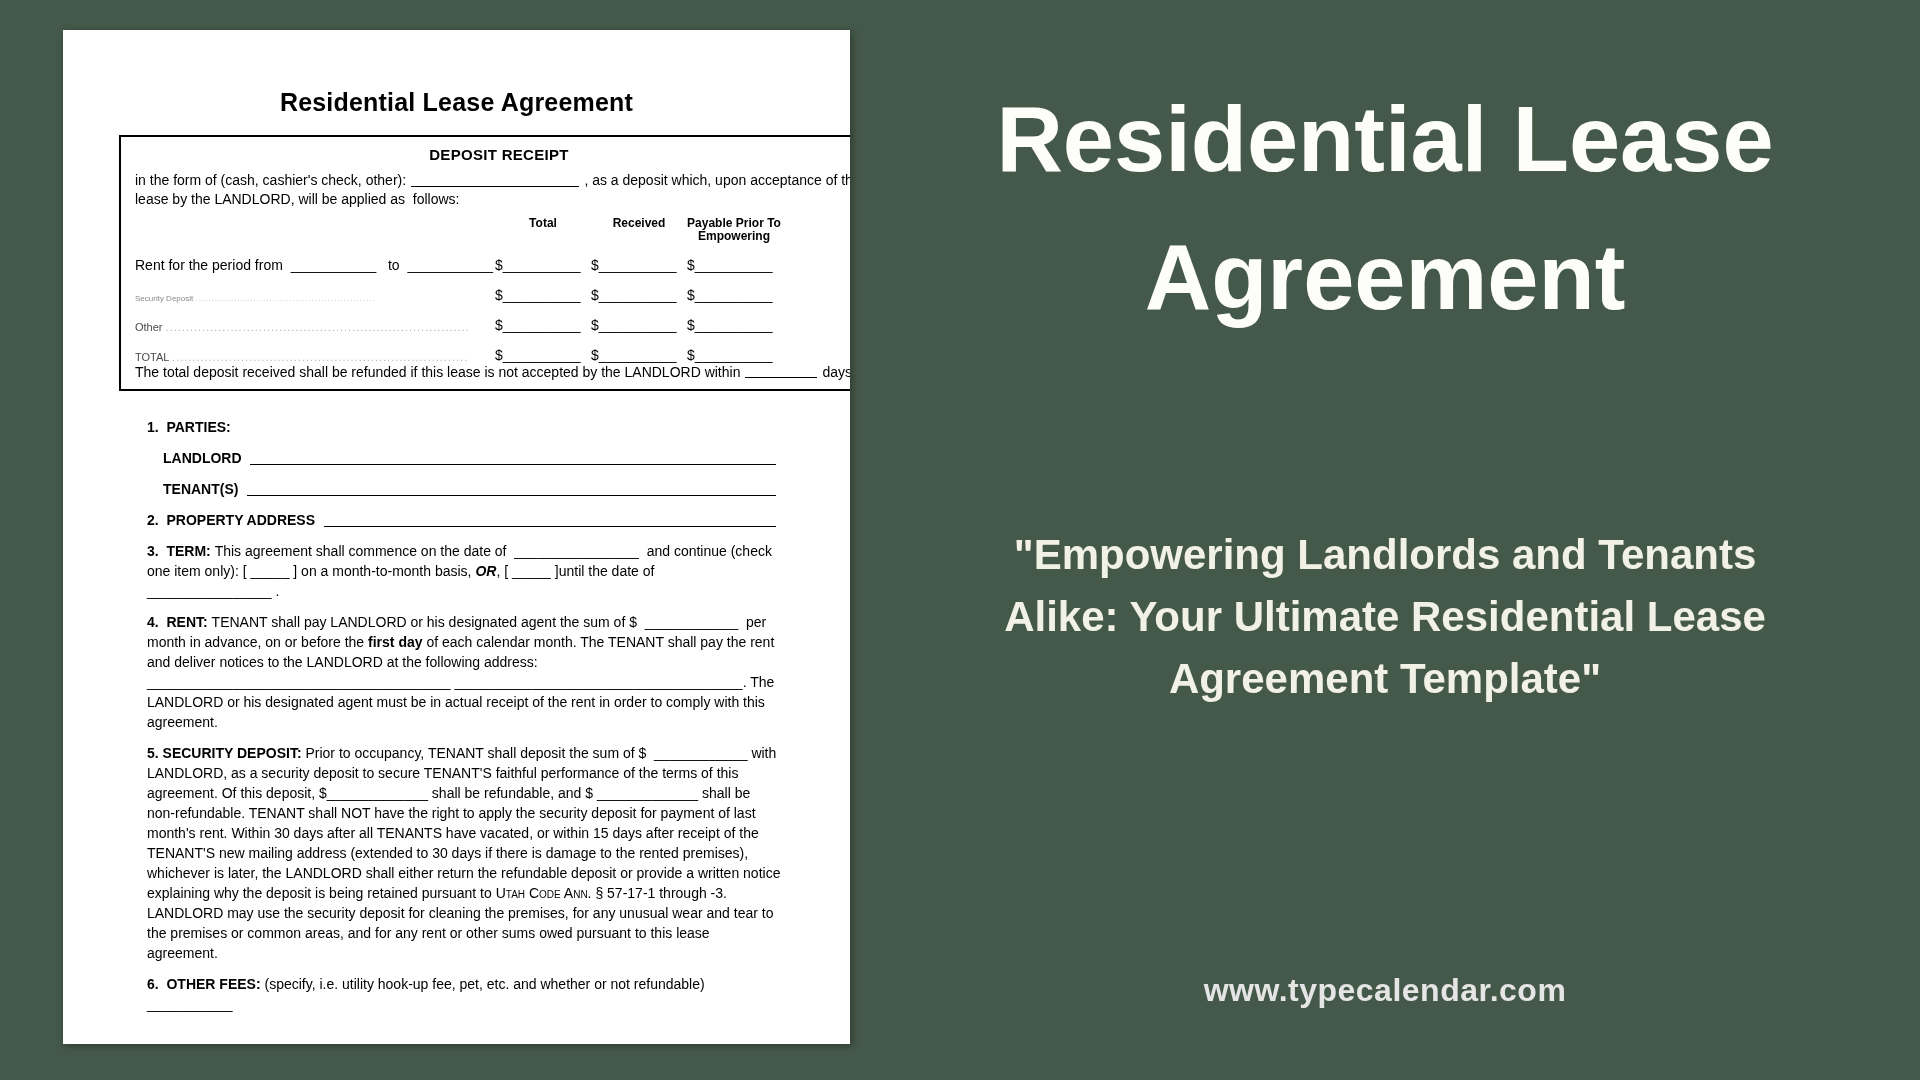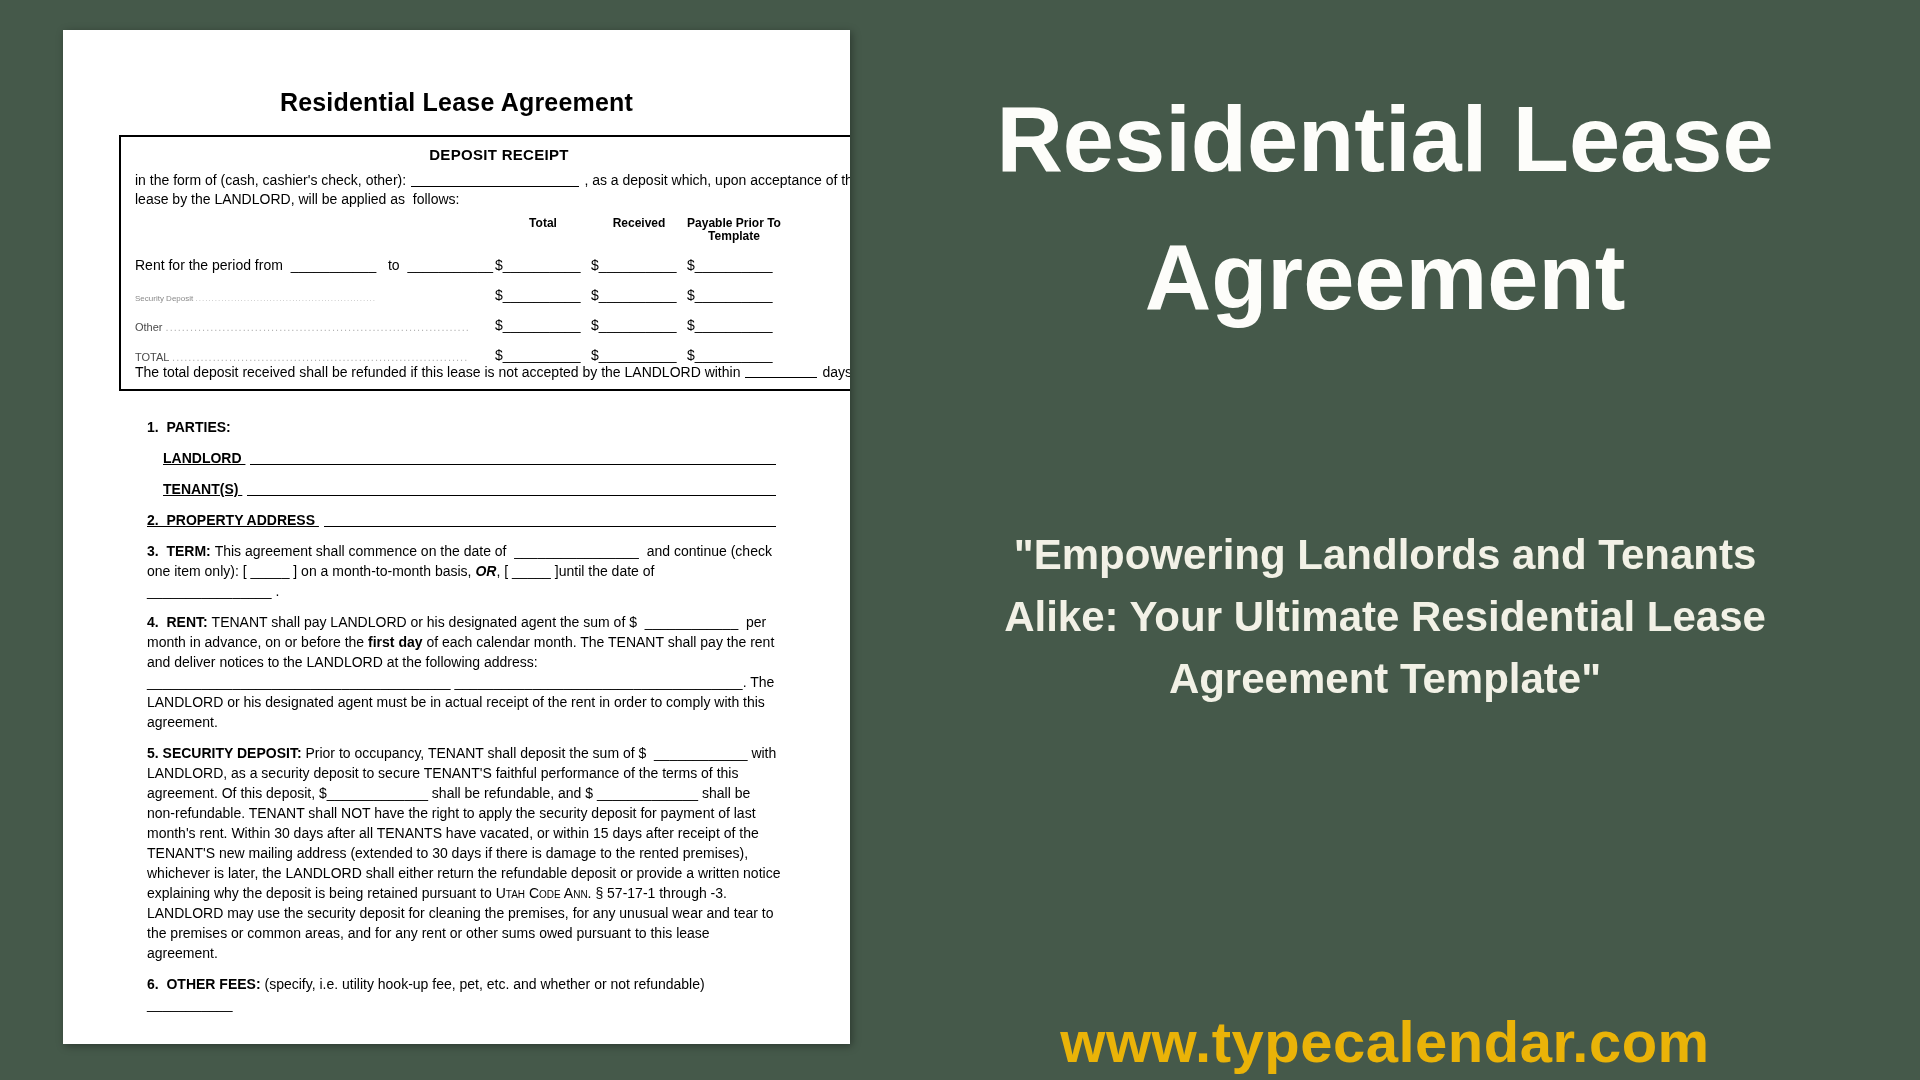--- a/index.html
+++ b/index.html
@@ -61,21 +61,21 @@
     margin:26px 0 0 84px;
     width:634px;
     font-size:14px;
     line-height:20px;
   }
   .sec { margin-bottom:11px; white-space:pre-wrap; }
   .b { font-weight:bold; }
   .i { }
   .bi { font-weight:bold; font-style:italic; }
   .sc { font-variant:small-caps; }
-  .flexline { display:flex; align-items:flex-end; margin-bottom:11px;text-decoration:underline; }
+  .flexline { display:flex; align-items:flex-end; margin-bottom:11px; }
   .flexline .lab { font-weight:bold; white-space:pre; }
   .indent { margin-left:16px; margin-top:11px; }
 
   
   .panel {
     position:absolute; left:850px; top:0;
     width:1070px; height:1080px;
     text-align:center;
   }
   .panel-title {
@@ -88,25 +88,25 @@
   }
   .panel-quote {
     position:absolute; top:524px; left:50%;
     transform:translateX(-50%);
     width:860px;
     font-size:42px; font-weight:bold;
     line-height:1.48;
     color:#f2f1e6;
   }
   .panel-url {
-    position:absolute; top:1008px; left:50%;
+    position:absolute; top:972px; left:50%;
     transform:translateX(-50%);
-    font-size:58px; font-weight:bold;
+    font-size:32px; font-weight:bold;
     letter-spacing:.5px;
-    color:#eab308;
+    color:#e5e5e5;
     white-space:nowrap;
   }
 </style>
 </head>
 <body>
 
 <div class="paper">
 
   <div class="doc-title">Residential Lease Agreement</div>
 
@@ -119,21 +119,21 @@
       <span>, as a deposit which, upon acceptance of this</span>
     </div>
     <div class="r-line">
       <span>lease by the LANDLORD, will be applied as  follows:</span>
     </div>
 
     <div class="r-grid col-heads">
       <div></div>
       <div class="head">Total</div>
       <div class="head">Received</div>
-      <div class="head">Payable Prior To Template</div>
+      <div class="head">Payable Prior To Empowering</div>
     </div>
 
     <div class="r-grid r-row">
       <div class="lbl-rent">Rent for the period from  ___________   to  ___________</div>
       <div class="money">$__________</div>
       <div class="money">$__________</div>
       <div class="money">$__________</div>
     </div>
 
     <div class="r-grid r-row">

